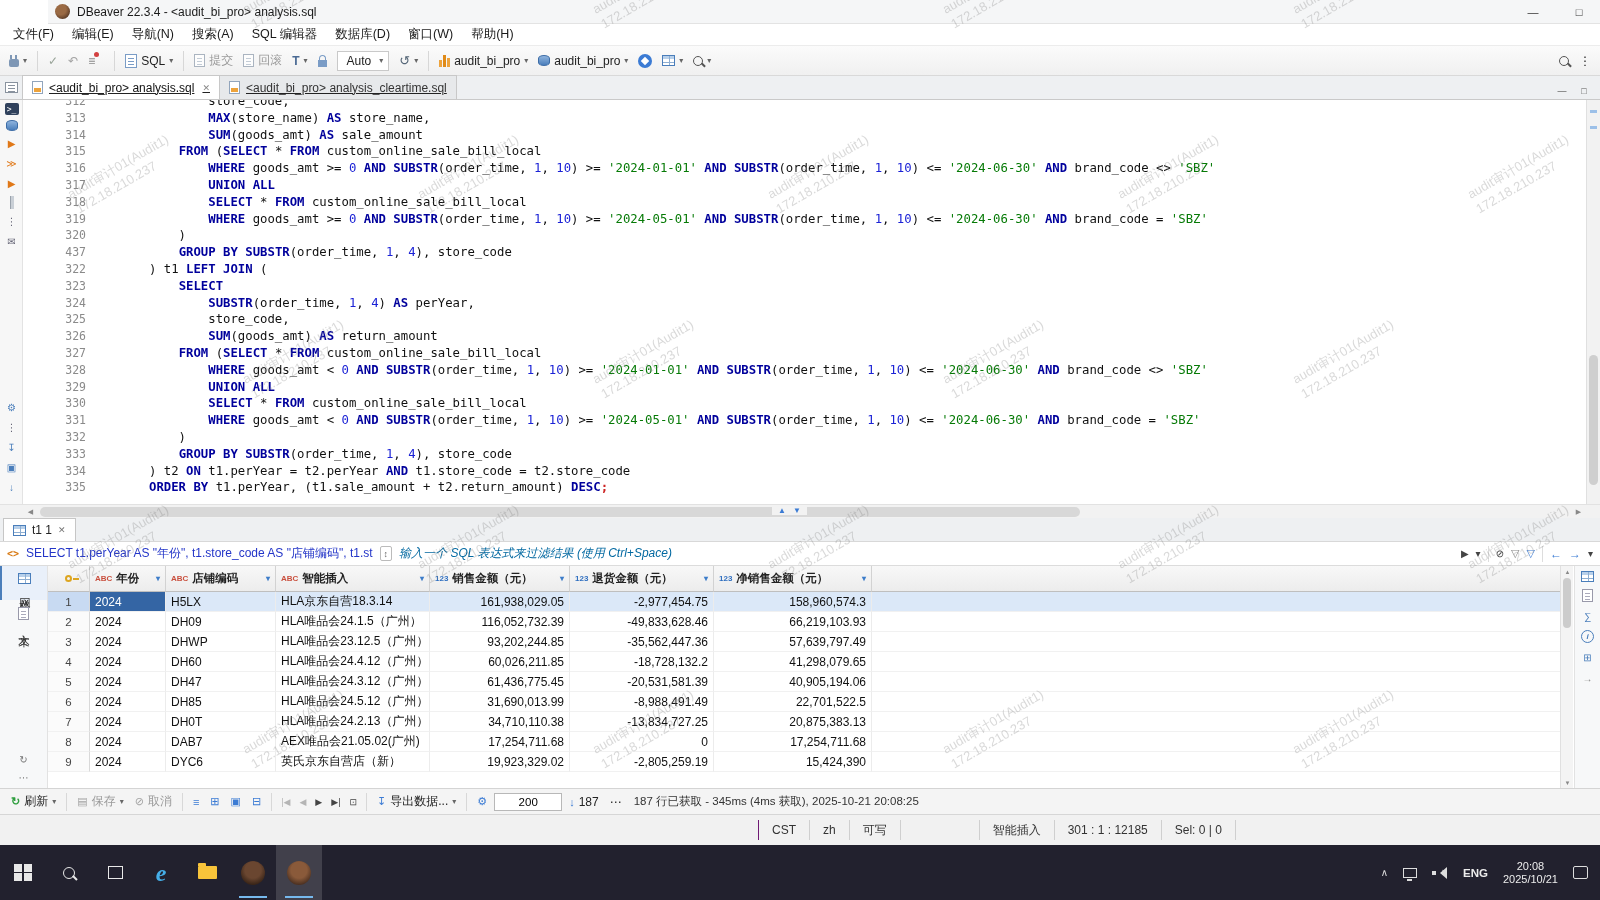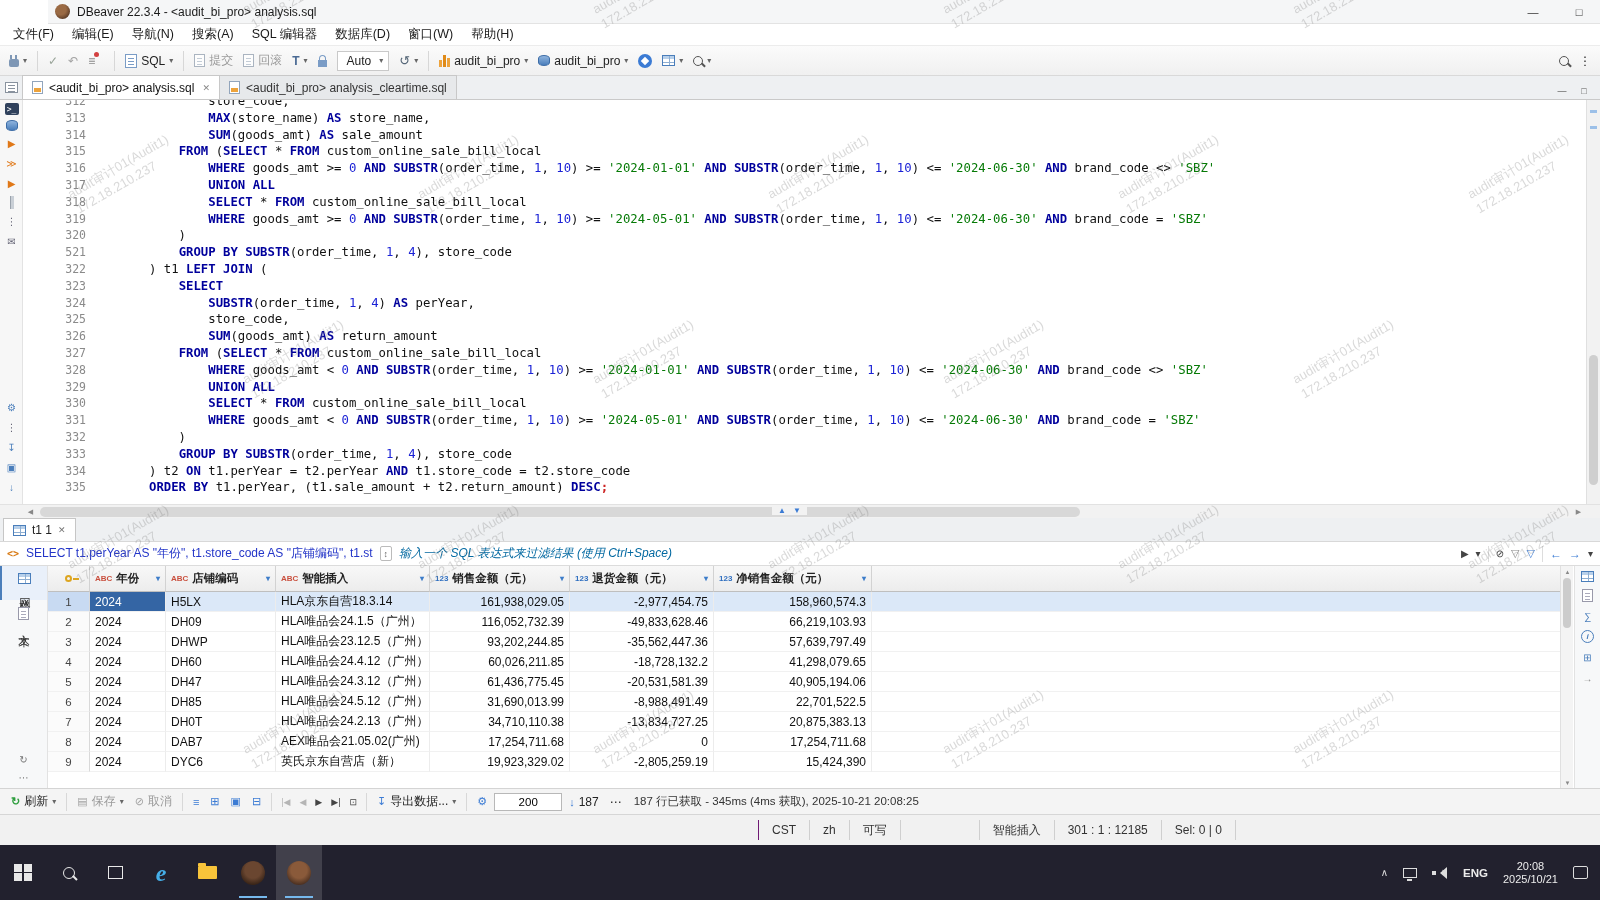--- a/index.html
+++ b/index.html
@@ -49,21 +49,21 @@
 .tblico::before{content:"";position:absolute;left:0;right:0;top:6px;height:1px;background:#8fafd2;}
 .tblico::after{content:"";position:absolute;top:0;bottom:0;left:6px;width:1px;background:#8fafd2;}
 .mag{width:10px;height:10px;border:1.6px solid #555;border-radius:50%;position:relative;display:inline-block;flex:none;}
 .mag::after{content:"";position:absolute;width:5px;height:1.6px;background:#555;transform:rotate(45deg);right:-4px;bottom:-1px;}
 
 
 .tabstrip{position:absolute;left:0;top:76px;width:1600px;height:24px;background:#eef0f2;border-bottom:1px solid #c9c9c9;display:flex;align-items:flex-end;}
 .ts-left{width:22px;height:24px;display:flex;align-items:center;justify-content:center;}
 .wlist-ico{width:13px;height:11px;border:1px solid #88929e;background:#fff;position:relative;}
 .wlist-ico::before{content:"";position:absolute;left:2px;right:2px;top:2px;height:1px;background:#88929e;box-shadow:0 3px 0 #88929e,0 6px 0 #88929e;}
-#etabs{display:flex;align-items:flex-end;height:24px;}
+#etabs{display:flex;align-items:flex-end;height:24px;text-decoration:underline;}
 .etab{display:inline-flex;align-items:center;height:24px;padding:0 9px;border:1px solid #c8c8c8;border-bottom:none;background:#e7e9eb;gap:6px;font-size:12px;color:#333;margin-right:-1px;}
 .etab.active{background:#fff;color:#111;}
 .sqlfile-ico{width:11px;height:13px;background:#fff;border:1px solid #92a5bc;position:relative;flex:none;}
 .sqlfile-ico::after{content:"";position:absolute;left:1px;right:1px;bottom:1px;height:4px;background:#eda33c;}
 .etab-close{font-size:9px;color:#888;margin-left:2px;}
 .ts-right{margin-left:auto;display:flex;align-items:center;gap:6px;padding-right:8px;}
 .ts-btn{width:16px;height:16px;display:flex;align-items:center;justify-content:center;font-size:9px;color:#555;border:1px solid transparent;}
 
 
 .editor{position:absolute;left:0;top:100px;width:1600px;height:404px;background:#fff;overflow:hidden;}
@@ -362,21 +362,21 @@
   <div class="gutter" id="gutter">
       <div class="ln">312</div>
       <div class="ln">313</div>
       <div class="ln">314</div>
       <div class="ln">315</div>
       <div class="ln">316</div>
       <div class="ln">317</div>
       <div class="ln">318</div>
       <div class="ln">319</div>
       <div class="ln">320</div>
-      <div class="ln">521</div>
+      <div class="ln">437</div>
       <div class="ln">322</div>
       <div class="ln">323</div>
       <div class="ln">324</div>
       <div class="ln">325</div>
       <div class="ln">326</div>
       <div class="ln">327</div>
       <div class="ln">328</div>
       <div class="ln">329</div>
       <div class="ln">330</div>
       <div class="ln">331</div>

